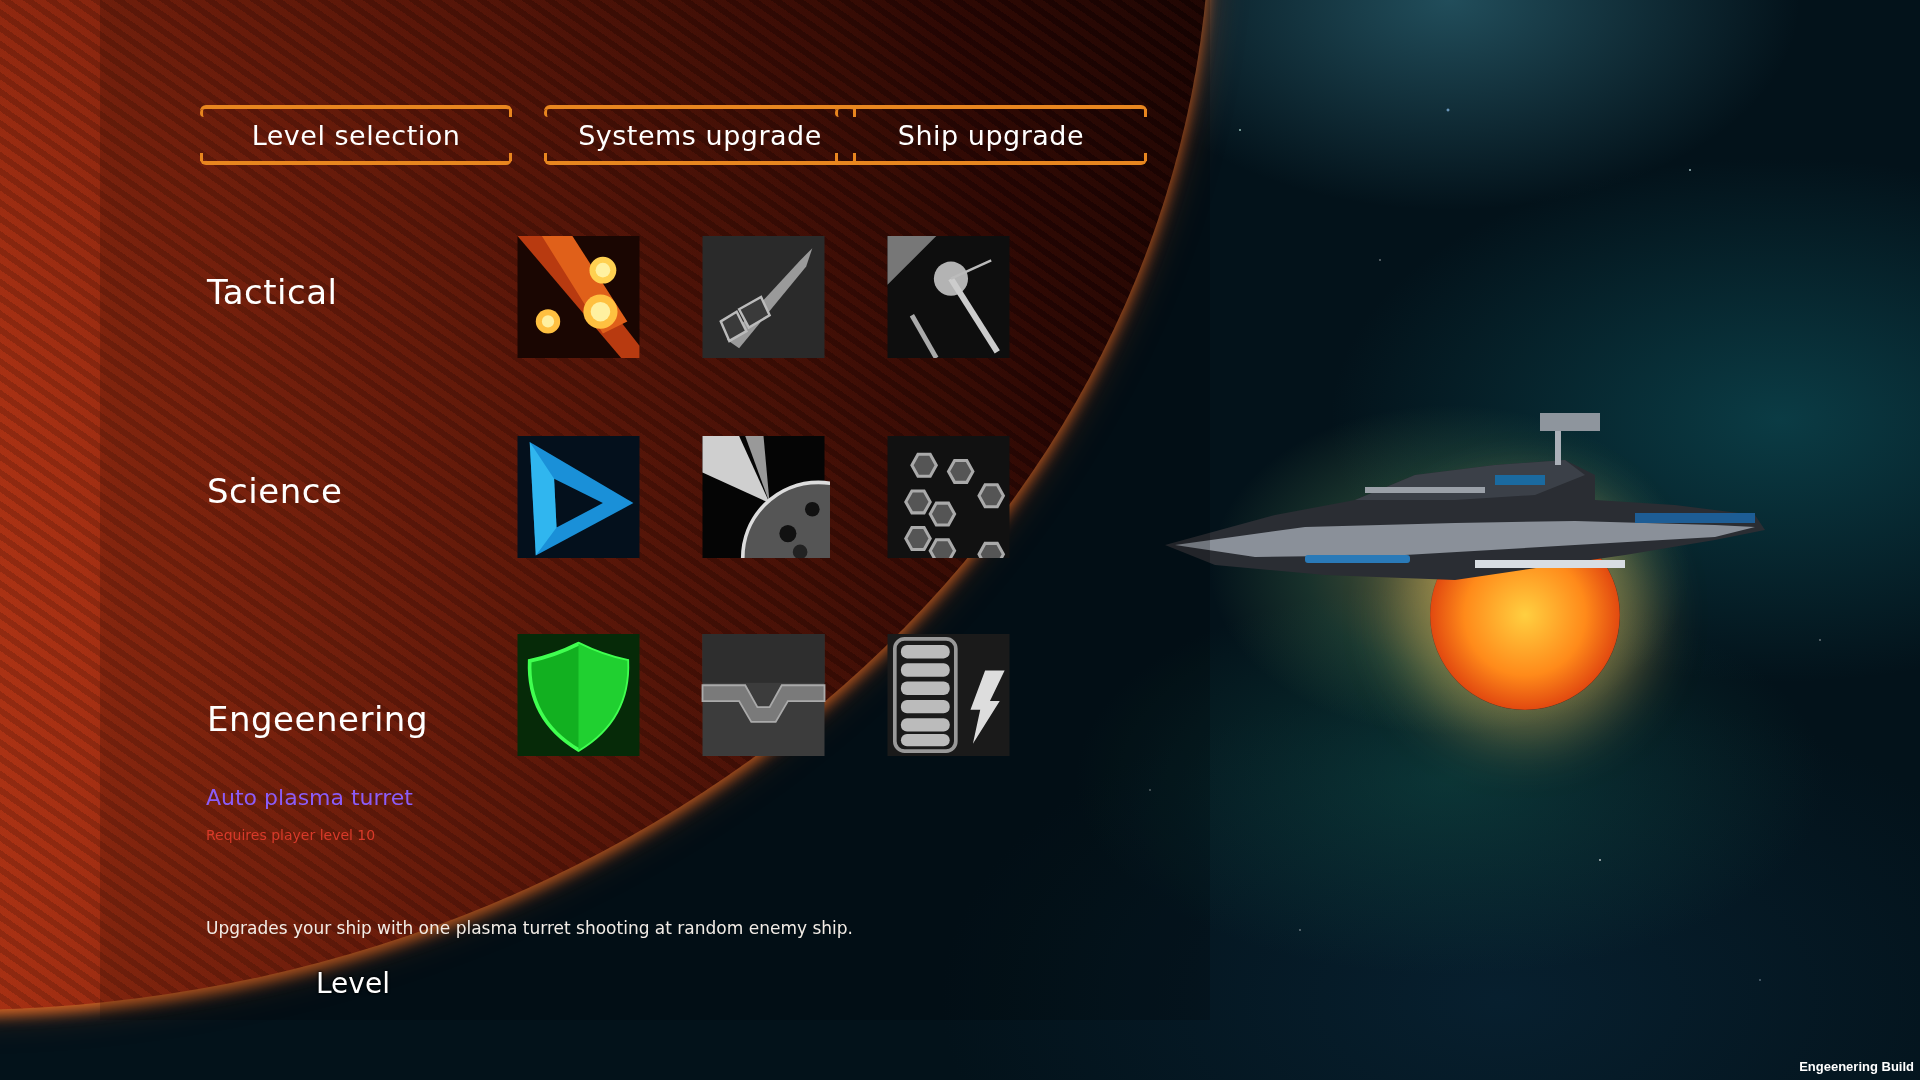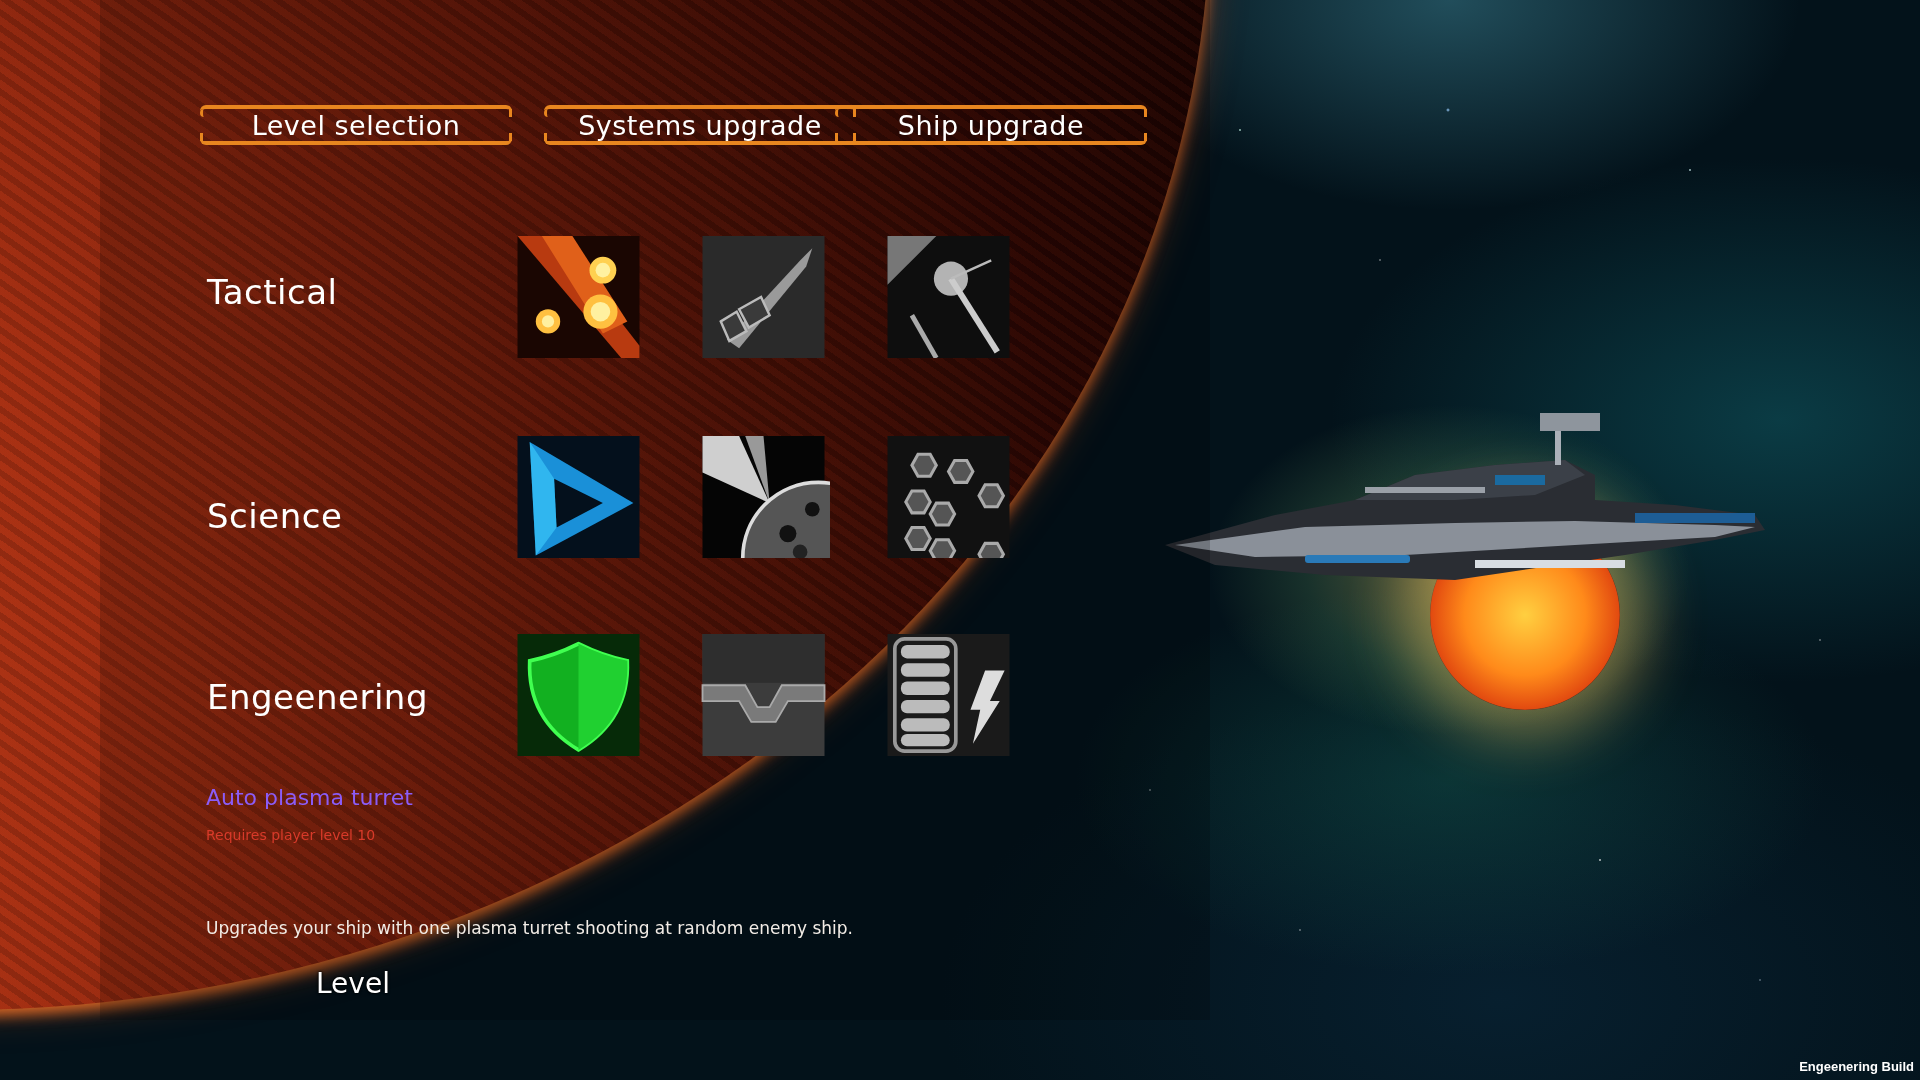--- a/index.html
+++ b/index.html
@@ -25,21 +25,21 @@
       radial-gradient(1px 1px at 1150px 790px,#fff,transparent);}
   .planet{position:absolute;left:-1300px;top:-1200px;width:2510px;height:2210px;border-radius:50%;
     background:
       radial-gradient(ellipse at 30% 85%, #c8401a 0%, #a22e12 25%, #6a1a0a 45%, #300804 65%, #150302 80%),
       #200503;
     box-shadow: 0 6px 14px rgba(255,120,40,0.8), 0 0 40px rgba(255,80,20,0.35);}
   .planet::after{content:"";position:absolute;inset:0;border-radius:50%;
     background:repeating-linear-gradient(35deg, rgba(0,0,0,0.12) 0 6px, rgba(255,90,40,0.05) 6px 13px);}
   .panel{position:absolute;left:100px;top:0;width:1110px;height:1020px;background:rgba(0,0,0,0.18);}
 
-  .tab{position:absolute;top:105px;width:312px;height:40px;box-sizing:border-box;
+  .tab{position:absolute;top:105px;width:312px;height:60px;box-sizing:border-box;
     color:#fff;font-size:27px;display:flex;align-items:center;justify-content:center;letter-spacing:0.5px;
     border-top:4px solid #e8861f;border-bottom:4px solid #e8861f;border-radius:6px;cursor:pointer;}
   .tab::before,.tab::after{content:"";position:absolute;top:-1px;bottom:-1px;width:3px;background:transparent;}
   .tab::before{left:0;border-left:3px solid #e8861f;border-top-left-radius:6px;border-bottom-left-radius:6px;height:8px;top:0;}
   .tab::after{right:0;border-right:3px solid #e8861f;height:8px;top:0;}
   .tab .bl,.tab .br{position:absolute;bottom:0;height:8px;width:0;}
   .tab .bl{left:0;border-left:3px solid #e8861f;}
   .tab .br{right:0;border-right:3px solid #e8861f;}
 
   .cat{position:absolute;left:207px;color:#fff;font-size:34px;letter-spacing:0.5px;}
@@ -90,22 +90,22 @@
     <span class="br"></span>
     <span>Systems upgrade</span>
   </div>
 <div class="tab" style="left:835px;justify-content:center;">
     <span class="bl"></span>
     <span class="br"></span>
     <span>Ship upgrade</span>
   </div>
 
 <div class="cat" style="top:272px;">Tactical</div>
-<div class="cat" style="top:496px;">Science</div>
-<div class="cat" style="top:677px;">Engeenering</div>
+<div class="cat" style="top:471px;">Science</div>
+<div class="cat" style="top:699px;">Engeenering</div>
 
 <div class="tile" style="left:512px;top:236px;">
   <svg viewBox="0 0 100 100">
     <rect width="100" height="100" fill="#1a0602"></rect>
     <path d="M0,0 L30,0 L100,90 L100,100 L85,100 Z" fill="#b83a10"></path>
     <path d="M20,0 L45,0 L90,70 L70,80 Z" fill="#e0601a"></path>
     <circle cx="70" cy="28" r="11" fill="#ffd050"></circle>
       <circle cx="70" cy="28" r="6" fill="#fff1a0"></circle>
     <circle cx="68" cy="62" r="14" fill="#ffc040"></circle>
       <circle cx="68" cy="62" r="8" fill="#fff0a0"></circle>

